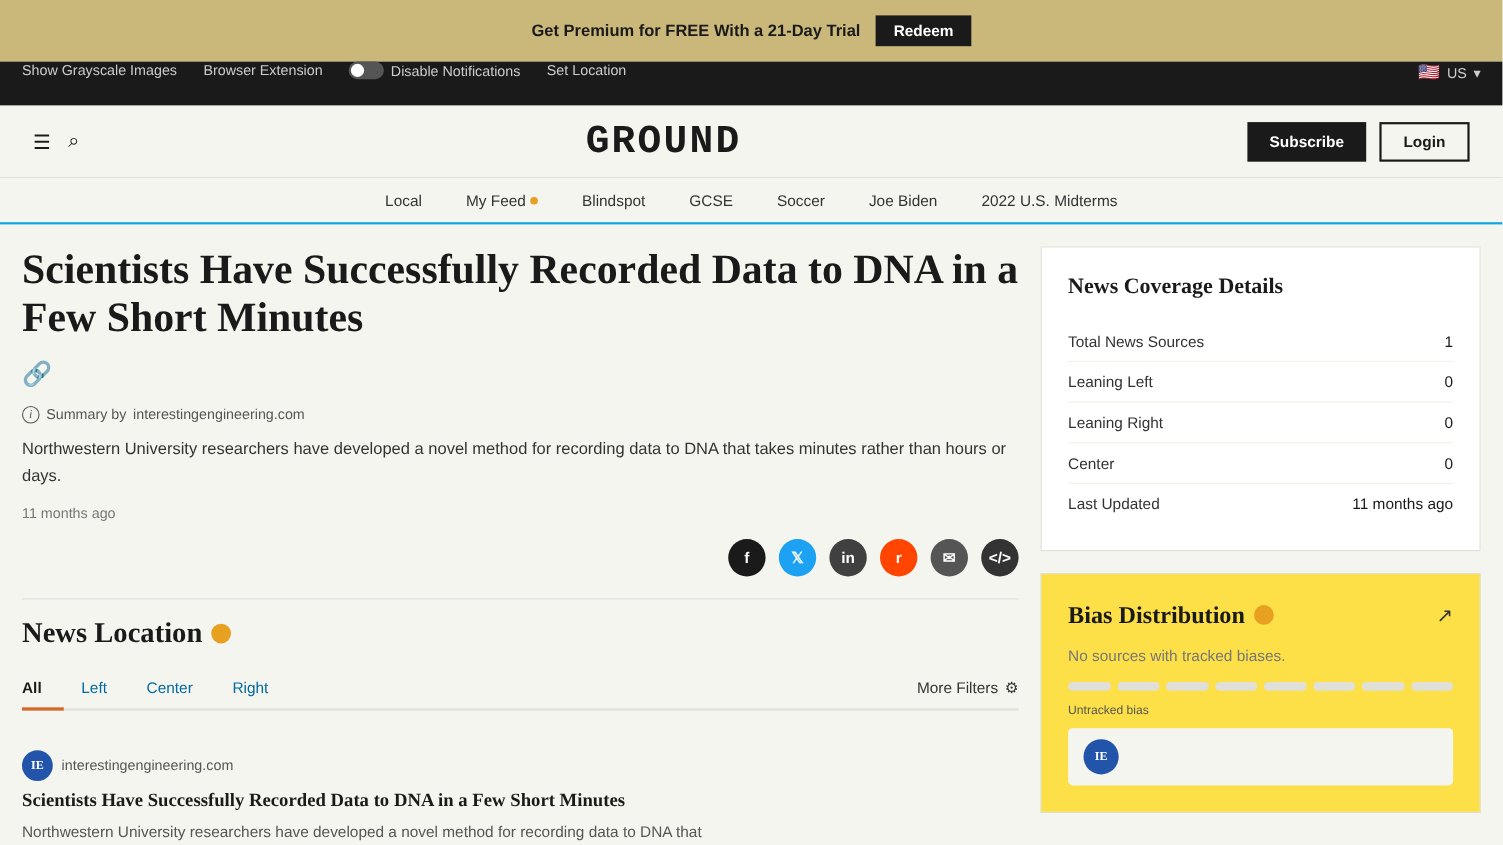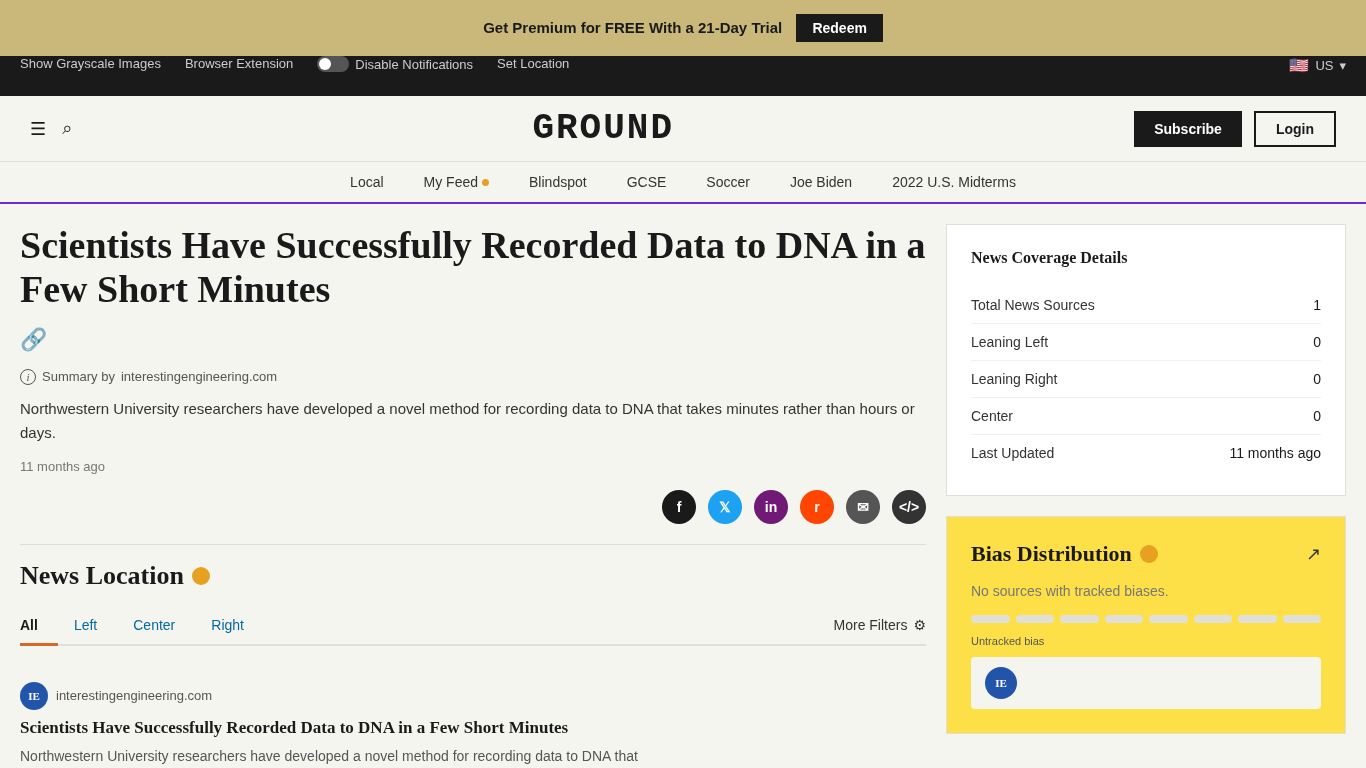--- a/index.html
+++ b/index.html
@@ -121,21 +121,21 @@
       padding: 8px 20px;
       font-size: 14px;
       font-weight: bold;
       cursor: pointer;
       font-family: Arial, sans-serif;
     }
 
     
     .nav {
       background: #f5f5f0;
-      border-bottom: 2px solid #6d28d9;
+      border-bottom: 2px solid #0ea5e9;
       display: flex;
       justify-content: center;
       gap: 40px;
       padding: 12px 0;
       font-family: Arial, sans-serif;
       font-size: 14px;
     }
     .nav-item {
       cursor: pointer;
       color: #333;
@@ -346,21 +346,21 @@
       flex-shrink: 0;
     }
 
     .coverage-box {
       background: #fff;
       border: 1px solid #e0e0d8;
       padding: 24px;
       margin-bottom: 20px;
     }
     .coverage-title {
-      font-size: 16px;
+      font-size: 20px;
       font-weight: 900;
       color: #1a1a1a;
       margin-bottom: 20px;
     }
     .coverage-row {
       display: flex;
       justify-content: space-between;
       align-items: center;
       padding: 10px 0;
       border-bottom: 1px solid #f0f0e8;
@@ -521,21 +521,21 @@
       <span>interestingengineering.com</span>
     </div>
 
     <p class="article-body">Northwestern University researchers have developed a novel method for recording data to DNA that takes minutes rather than hours or days.</p>
 
     <div class="timestamp">11 months ago</div>
 
     <div class="share-icons">
       <div class="share-icon">f</div>
       <div class="share-icon" style="background:#1da1f2;">𝕏</div>
-      <div class="share-icon" style="background:#701a75;">in</div>
+      <div class="share-icon" style="background:#404040;">in</div>
       <div class="share-icon" style="background:#ff4500;">r</div>
       <div class="share-icon" style="background:#555;">✉</div>
       <div class="share-icon" style="background:#333;">&lt;/&gt;</div>
     </div>
 
     <div class="divider"></div>
 
     <div class="section-title">
       <span>News Location</span>
       <span class="section-dot"></span>

